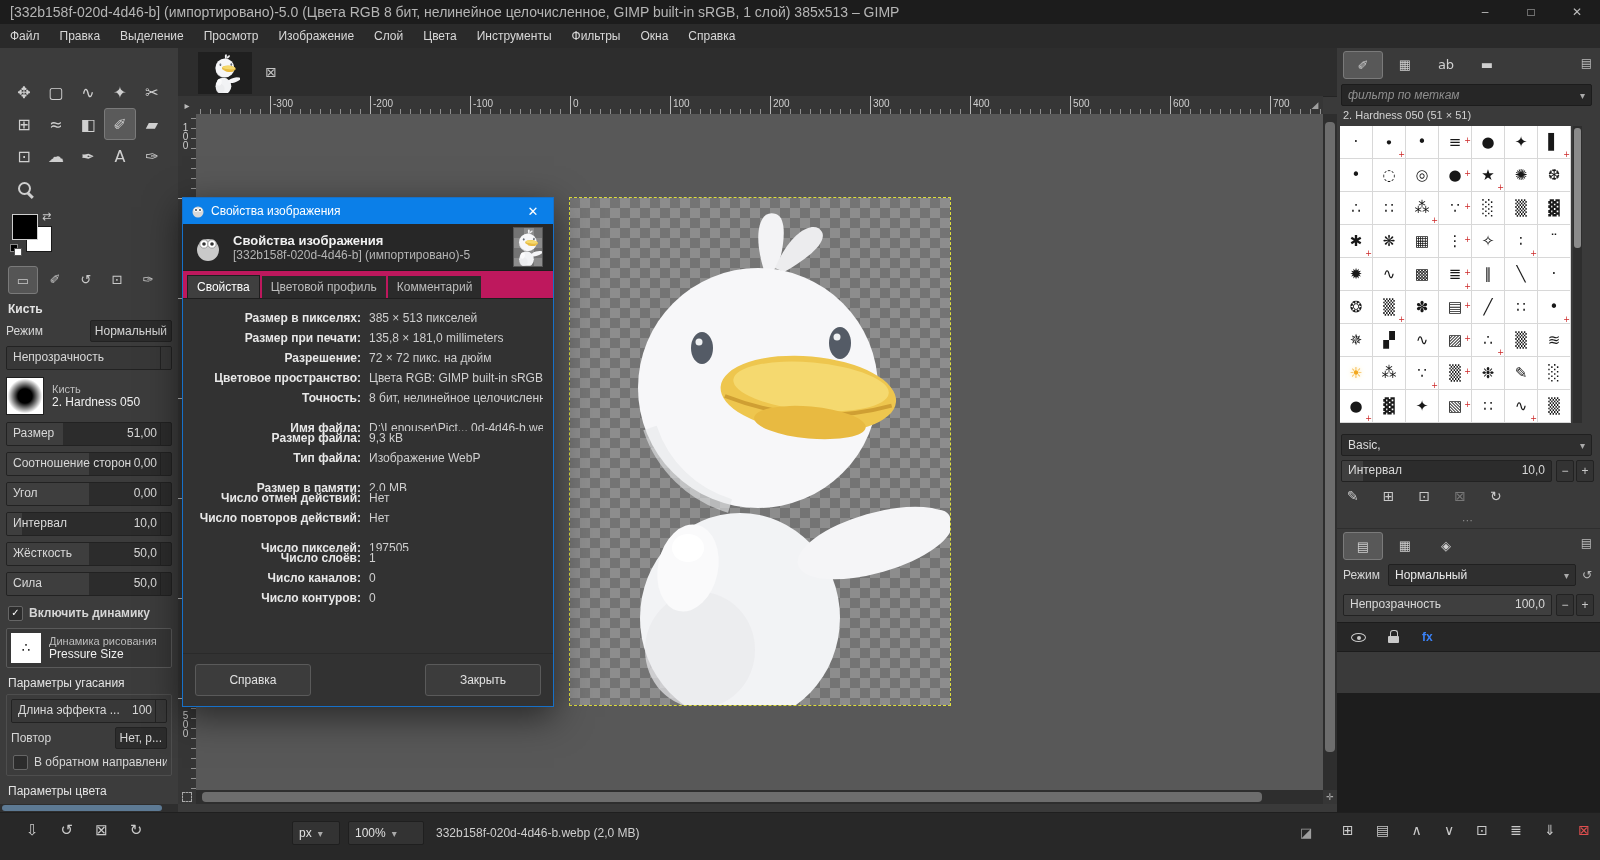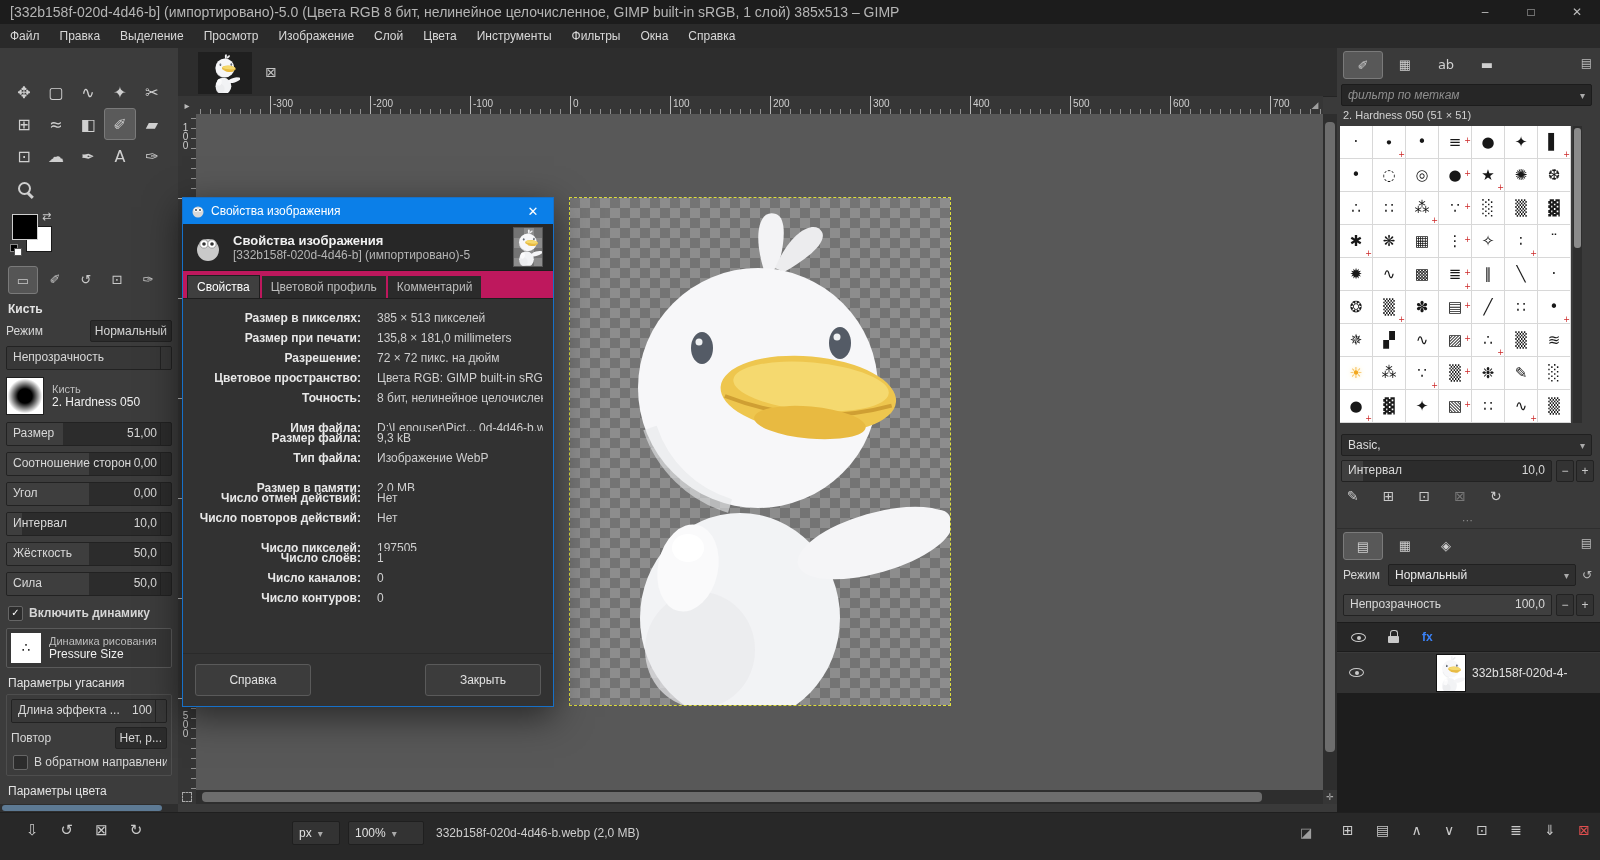--- a/index.html
+++ b/index.html
@@ -114,21 +114,21 @@
               gap:10px;padding:0 10px;flex:none;}
   .dlg-h-col{display:flex;flex-direction:column;justify-content:center;}
   .dlg-h-title{font-weight:bold;color:#f0f0f0;font-size:13px;}
   .dlg-h-sub{color:#b5b5b5;font-size:12px;}
   .dlg-thumb{margin-left:auto;width:28px;height:38px;border:1px solid #555;overflow:hidden;}
   .dlg-tabs{height:27px;background:#be185d;display:flex;align-items:flex-end;padding:0 4px;gap:2px;
             border-bottom:1px solid #1f1f1f;flex:none;}
   .dlg-tab{padding:4px 9px;color:#bdbdbd;background:#2b2b2b;}
   .dlg-tab.active{background:#3f3f3f;color:#fff;border:1px solid #1f1f1f;border-bottom:none;}
   .dlg-body{flex:1;padding:12px 10px 0 10px;display:grid;grid-template-columns:168px 1fr;
-            grid-auto-rows:20px;column-gap:16px;overflow:hidden;}
+            grid-auto-rows:20px;column-gap:8px;overflow:hidden;}
   .pl{text-align:right;font-weight:bold;color:#e8e8e8;white-space:nowrap;}
   .pv{color:#cfcfcf;white-space:nowrap;overflow:hidden;}
   .pl.gap,.pv.gap{margin-top:10px;}
   .dlg-footer{height:52px;border-top:1px solid #2a2a2a;display:flex;align-items:center;padding:0 12px;flex:none;}
   .dlg-btn{min-width:86px;height:30px;background:#3c3c3c;border:1px solid #5a5a5a;border-radius:3px;
            color:#e2e2e2;display:flex;align-items:center;justify-content:center;padding:0 14px;}
   .dlg-btn.right{margin-left:auto;}
   .wilber{flex:none;}
 
   
@@ -679,29 +679,20 @@
       <span class="sl">Непрозрачность</span>
       <span class="sv">100,0</span>
     </div>
     <div class="stepbtn" style="right:26px;top:546px;">−</div>
     <div class="stepbtn" style="right:6px;top:546px;">+</div>
     <div class="rp-attrs">
       <span class="eye"></span>
       <span class="lockicon"></span>
       <span class="fx">fx</span>
     </div>
-    <div class="layer-row">
-      <span class="eyewrap"><span class="eye"></span></span>
-      <div class="layer-thumb">
-        <svg viewBox="0 0 380 507" width="28" height="37">
-            <use href="#duck-sym"></use>
-          </svg>
-      </div>
-      <span class="layer-name">332b158f-020d-4-</span>
-    </div>
     <div class="layers-empty"></div>
   </div>
 
   <div class="statusbar">
     <div class="sb-left">
         <span class="glyph">⇩</span>
         <span class="glyph">↺</span>
         <span class="glyph">⊠</span>
         <span class="glyph">↻</span>
       </div>

